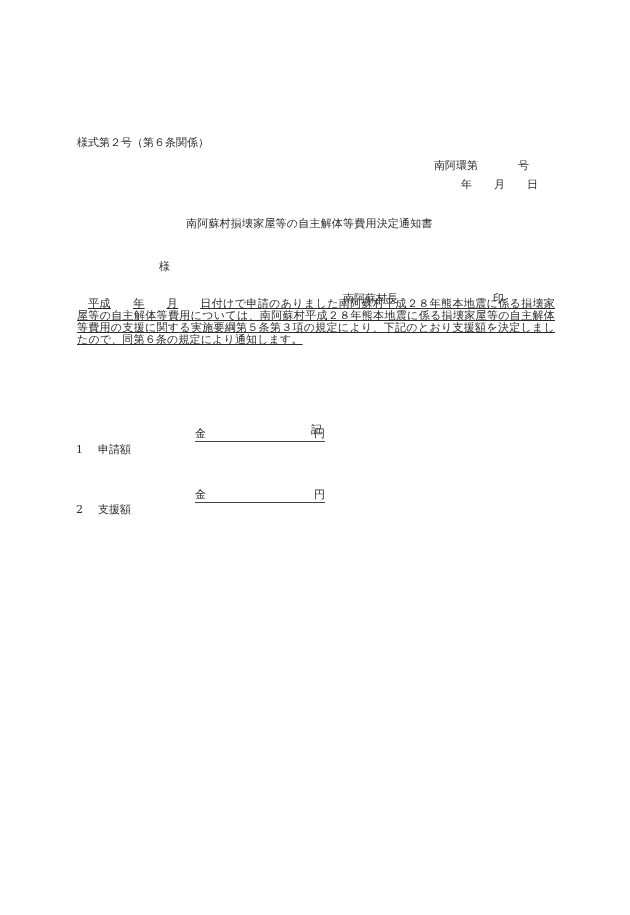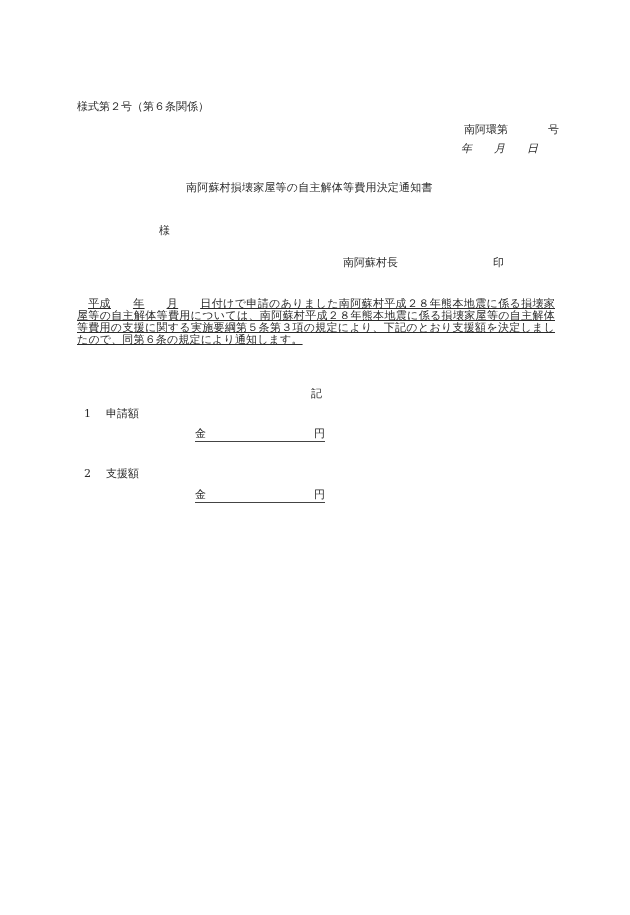--- a/index.html
+++ b/index.html
@@ -9,44 +9,44 @@
     }
     body {
       width: 630px;
       height: 915px;
       position: relative;
       overflow: hidden;
       font-family: "DejaVu Serif", "Liberation Serif", serif;
       color: #2a2a2a;
       font-size: 11px;
     }
-    .abs { position: absolute; white-space: nowrap; line-height: 14px; }
+    .abs { position: absolute; white-space: nowrap; line-height: 14px; margin-top: 36px; }
     .form-id { left: 77px; top: 100px; }
-    .doc-num { left: 464px; top: 123px; }
+    .doc-num { left: 434px; top: 123px; }
     .doc-num .gap { display: inline-block; width: 40px; }
-    .doc-date { left: 461px; top: 142px; font-style: italic; }
+    .doc-date { left: 461px; top: 142px; }
     .doc-date .gap { display: inline-block; width: 22px; }
     .title { left: 186px; top: 181px; letter-spacing: 0.2px; text-align: center; }
     .recipient { left: 159px; top: 224px; }
     .issuer { left: 343px; top: 256px; }
     .issuer .gap { display: inline-block; width: 95px; }
     .body-text {
       position: absolute;
       left: 77px;
       top: 298px;
       width: 478px;
       line-height: 12px;
       white-space: normal;
       text-align: justify;
       letter-spacing: 0.15px;
       text-decoration: underline;
     }
     .body-text .gap { display: inline-block; width: 22px; }
     .ki { left: 311px; top: 387px; }
-    .item-label { left: 84px; }
+    .item-label { left: 76px; }
     .item-label .num { display: inline-block; width: 22px; }
     .item1-label { top: 407px; }
     .item2-label { top: 467px; }
     .amount {
       position: absolute;
       left: 195px;
       width: 130px;
       height: 14px;
       border-bottom: 1px solid #444;
       line-height: 14px;

